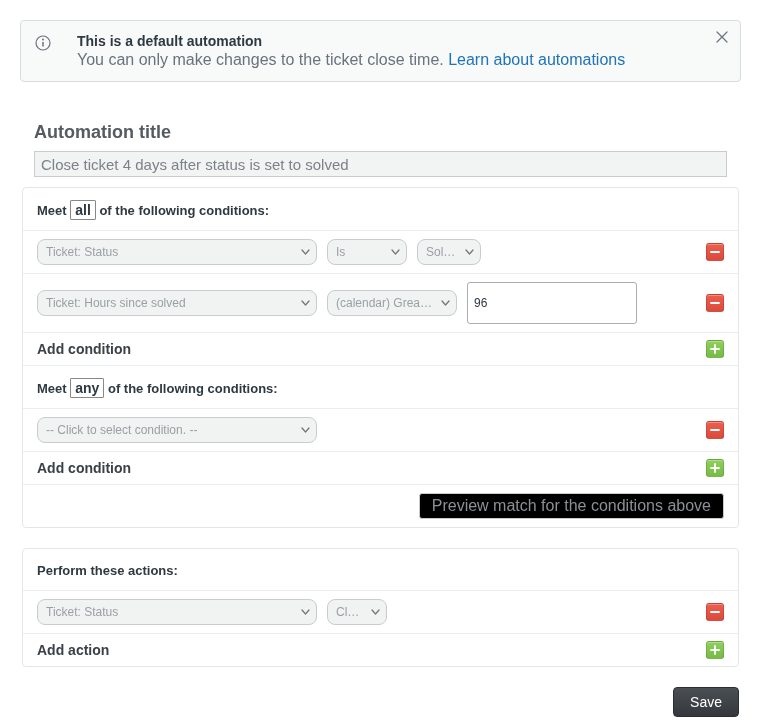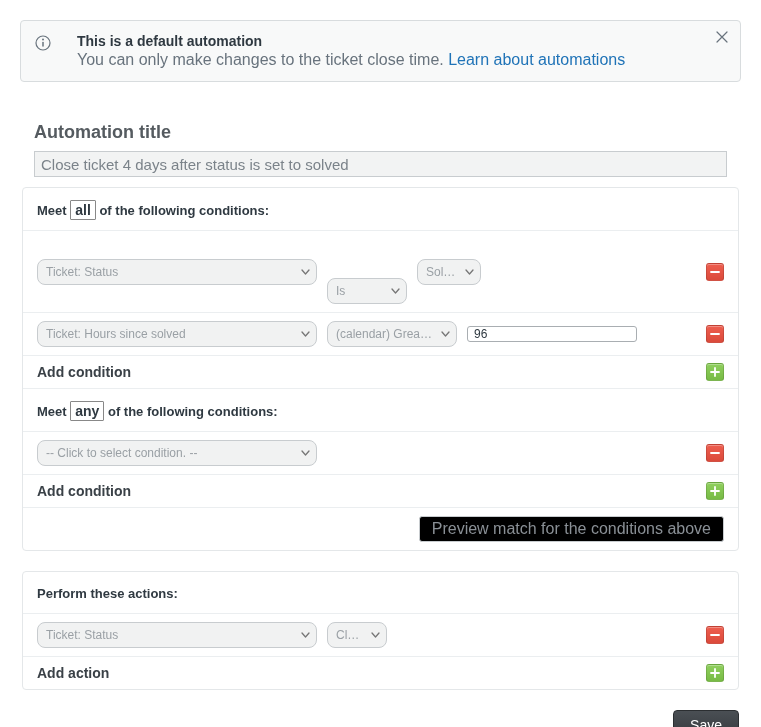--- a/index.html
+++ b/index.html
@@ -93,21 +93,21 @@
     }
     .pseudo-select .caret {
       position: absolute;
       right: 6px;
       top: 50%;
       transform: translateY(-50%);
       color: #777;
     }
     .pseudo-select .caret svg { display: block; }
     .text-input {
-      height: 16px;
+      height: 42px;
       padding: 2px 6px;
       font-size: 12px;
       border: 1px solid #a9aeb2;
       border-radius: 3px;
       background: #fff;
       color: #2f3941;
     }
     .row-btn {
       width: 18px;
       height: 18px;
@@ -149,21 +149,21 @@
       padding: 0 16px;
       font-size: 14px;
       color: #fff;
       background: linear-gradient(#4a4f54, #34383c);
       border: 1px solid #2b2e31;
       border-radius: 4px;
       cursor: pointer;
     }
     
     .w-field  { width: 280px; }
-    .w-op-sm  { width: 80px; margin-top: 39px; }
+    .w-op-sm  { width: 80px; }
     .w-val-md { width: 64px; }
     .w-op-lg  { width: 130px; }
     .w-num    { width: 170px; }
     .w-val-sm { width: 60px; }
   </style>
 </head>
 <body>
 
 
 

